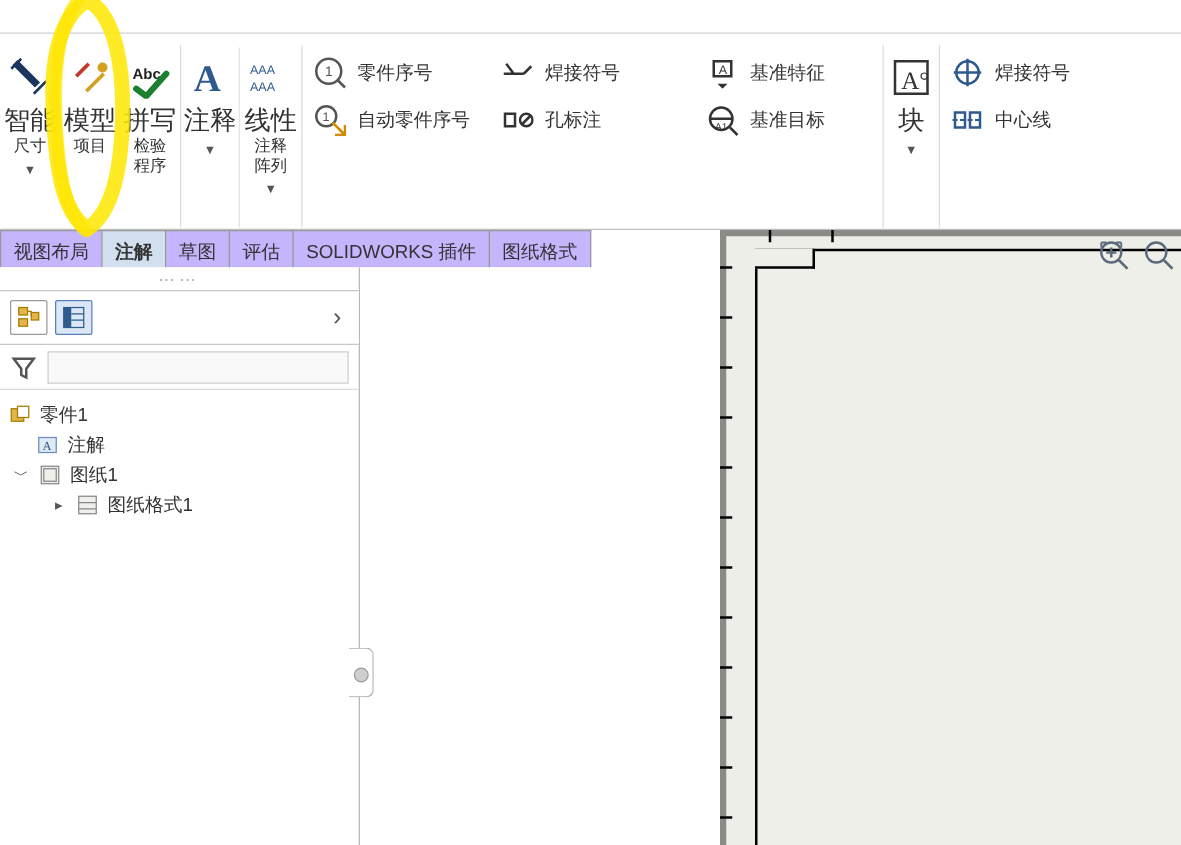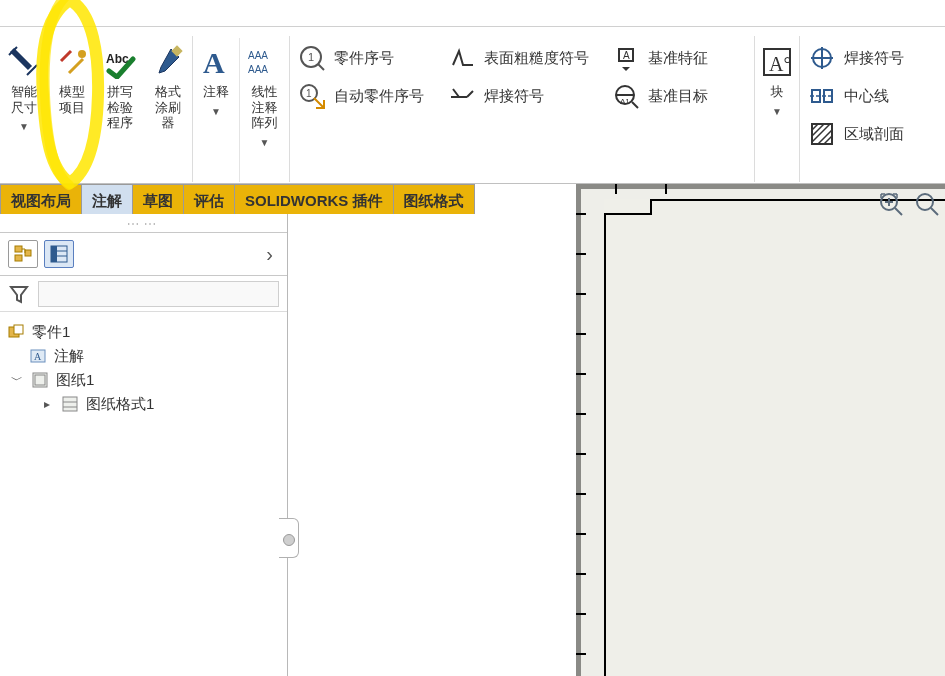--- a/index.html
+++ b/index.html
@@ -55,21 +55,21 @@
     width: 48px;
     display: flex;
     flex-direction: column;
     align-items: center;
     padding-top: 6px;
     text-align: center;
     line-height: 1.2;
     cursor: pointer;
   }
   .big-btn .icon-slot { width: 36px; height: 36px; display:flex;align-items:center;justify-content:center; }
-  .big-btn .lbl { margin-top: 4px; font-size: 13px; }
+  .big-btn .lbl { margin-top: 4px; font-size: 21px; }
   .big-btn .lbl2 { font-size: 13px; }
   .big-btn .drop { margin-top: 6px; font-size: 10px; color:#555; }
 
   .mid-col {
     display:flex;flex-direction:column;justify-content:flex-start;
     padding: 2px 4px;
     gap: 2px;
   }
   .mid-item {
     display:flex;align-items:center;gap:8px;
@@ -85,26 +85,26 @@
     position:absolute;
     top:184px;
     left:0;
     height:30px;
     display:flex;
     align-items:stretch;
   }
   .tab {
     border:1px solid #9a9a9a;
     border-bottom:none;
-    background:#eab308;
+    background:#c4b5fd;
     padding:4px 10px 0 10px;
     font-size:15px;
     margin-right:-1px;
     cursor:pointer;
-    display:flex;align-items:center;font-weight:bold;
+    display:flex;align-items:center;
   }
   .tab.active {
     background:#d1dfef;
     font-weight:bold;
   }
 
   
   .workspace {
     position:absolute;
     top:214px;
@@ -247,31 +247,20 @@
         <svg width="34" height="34">
           <text x="3" y="18" font-size="12" font-weight="bold" fill="#222">Abc</text>
           <path d="M6 26 L14 32 L30 14" stroke="#1a7f2e" stroke-width="5" fill="none" stroke-linecap="round" stroke-linejoin="round"></path>
         </svg>
       </span>
       <span class="lbl">拼写</span>
       <span class="lbl2">检验</span>
       <span class="lbl2">程序</span>
     </div>
 
-    <div class="big-btn">
-      <span class="icon-slot">
-        <svg width="34" height="34">
-          <path d="M20 4 L28 12 L14 26 L8 28 L10 22 Z" fill="#2e5a8e" stroke="#1b355f" stroke-width="1"></path>
-          <rect x="22" y="2" width="8" height="8" fill="#c7b560" transform="rotate(45 26 6)"></rect>
-        </svg>
-      </span>
-      <span class="lbl">格式</span>
-      <span class="lbl2">涂刷</span>
-      <span class="lbl2">器</span>
-    </div>
   </div>
 
   <div class="ribbon-group">
     <div class="big-btn" style="width:46px">
       <span class="icon-slot">
         <svg width="34" height="34">
             <text x="4" y="28" font-size="30" font-family="serif" font-weight="bold" fill="#2e5a8e">A</text>
           </svg>
       </span>
       <span class="lbl">注释</span>
@@ -312,32 +301,34 @@
             </svg>
           </span>
         <span>自动零件序号</span>
       </div>
     </div>
 
     <div class="mid-col" style="width:164px">
       <div class="mid-item">
         <span class="ic">
             <svg width="26" height="26">
-              <path d="M4 20 L10 6 L14 20 L24 20" fill="none" stroke="#333" stroke-width="2"></path>
-            </svg>
-          </span>
-        <span>表面粗糙度符号</span>
-      </div>
-      <div class="mid-item">
-        <span class="ic">
-            <svg width="26" height="26">
               <path d="M2 14 H18 M10 14 L4 6 M18 14 L24 8" stroke="#333" stroke-width="2" fill="none"></path>
             </svg>
           </span>
         <span>焊接符号</span>
+      </div>
+      <div class="mid-item">
+        <span class="ic">
+            <svg width="26" height="26">
+              <rect x="3" y="8" width="8" height="10" fill="none" stroke="#333" stroke-width="2"></rect>
+              <circle cx="20" cy="13" r="5" fill="none" stroke="#333" stroke-width="2"></circle>
+              <line x1="16" y1="17" x2="24" y2="9" stroke="#333" stroke-width="2"></line>
+            </svg>
+          </span>
+        <span>孔标注</span>
       </div>
     </div>
 
     <div class="mid-col" style="width:150px">
       <div class="mid-item">
         <span class="ic">
             <svg width="26" height="26">
               <rect x="6" y="4" width="14" height="12" fill="none" stroke="#333" stroke-width="2"></rect>
               <text x="10" y="14" font-size="10" fill="#333">A</text>
               <path d="M13 16 L13 22 L9 22 L13 26 L17 22 L13 22" fill="#333"></path>
@@ -386,29 +377,20 @@
       </div>
       <div class="mid-item">
         <span class="ic">
             <svg width="26" height="26">
               <rect x="3" y="7" width="8" height="12" fill="none" stroke="#2e5a8e" stroke-width="2"></rect>
               <rect x="15" y="7" width="8" height="12" fill="none" stroke="#2e5a8e" stroke-width="2"></rect>
               <line x1="1" y1="13" x2="25" y2="13" stroke="#2e5a8e" stroke-width="1.5" stroke-dasharray="4 2"></line>
             </svg>
           </span>
         <span>中心线</span>
-      </div>
-      <div class="mid-item">
-        <span class="ic">
-            <svg width="26" height="26">
-              <rect x="3" y="3" width="20" height="20" fill="none" stroke="#333" stroke-width="2"></rect>
-              <path d="M3 9 L9 3 M3 15 L15 3 M3 21 L21 3 M9 23 L23 9 M15 23 L23 15" stroke="#333" stroke-width="1.5"></path>
-            </svg>
-          </span>
-        <span>区域剖面</span>
       </div>
     </div>
   </div>
 </div>
 
 <div class="tabs">
   <div class="tab">视图布局</div>
   <div class="tab active">注解</div>
   <div class="tab">草图</div>
   <div class="tab">评估</div>

